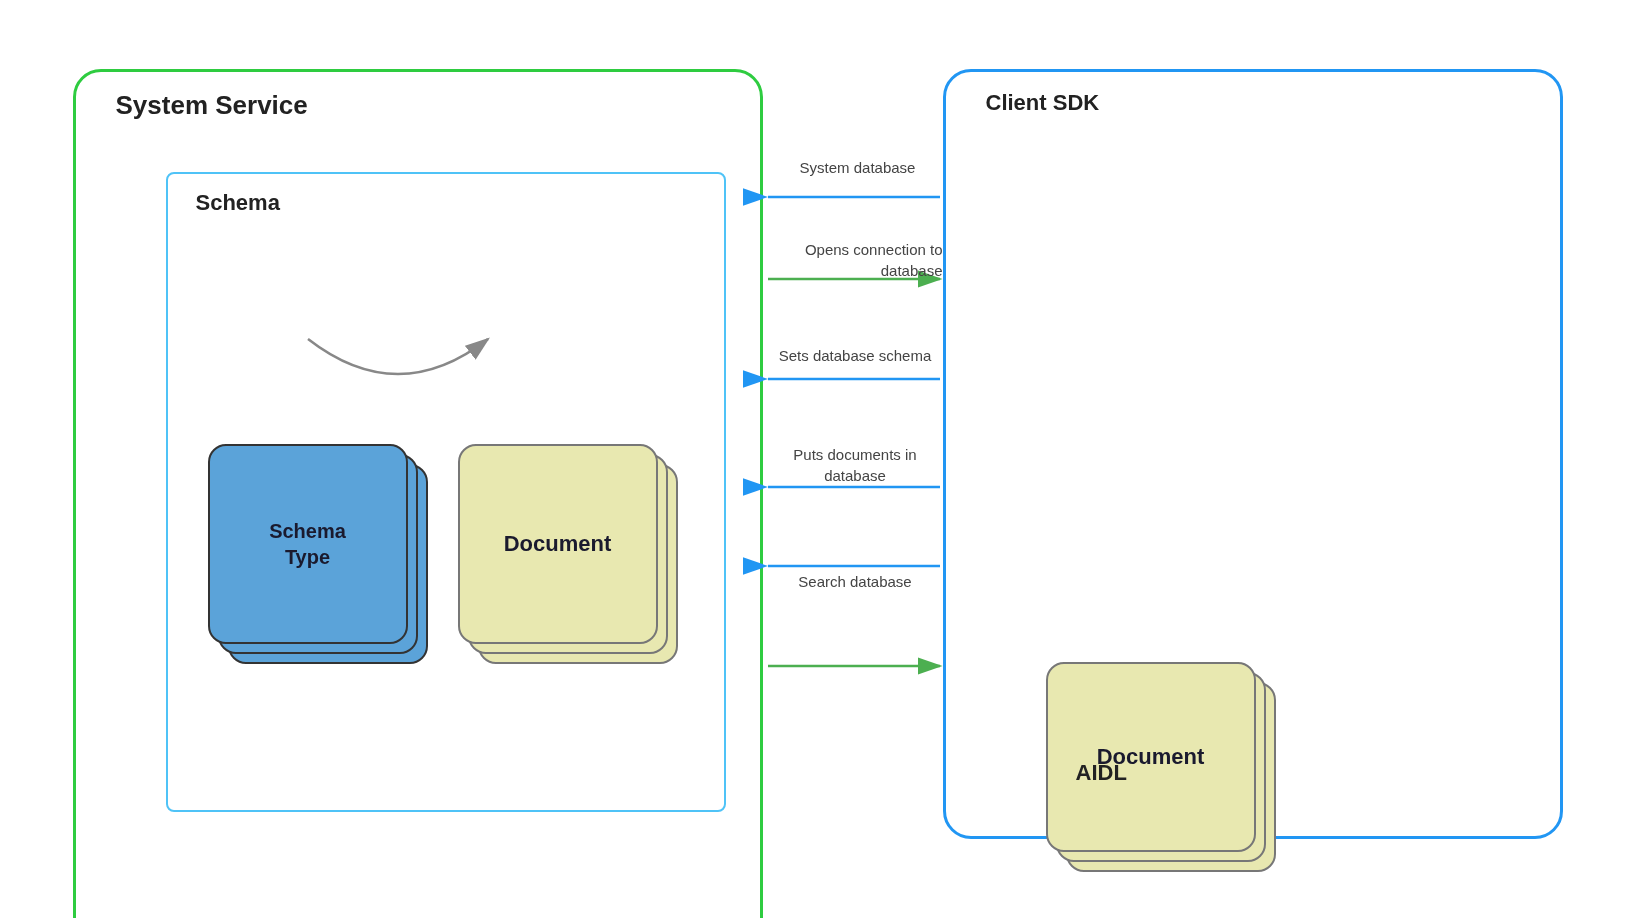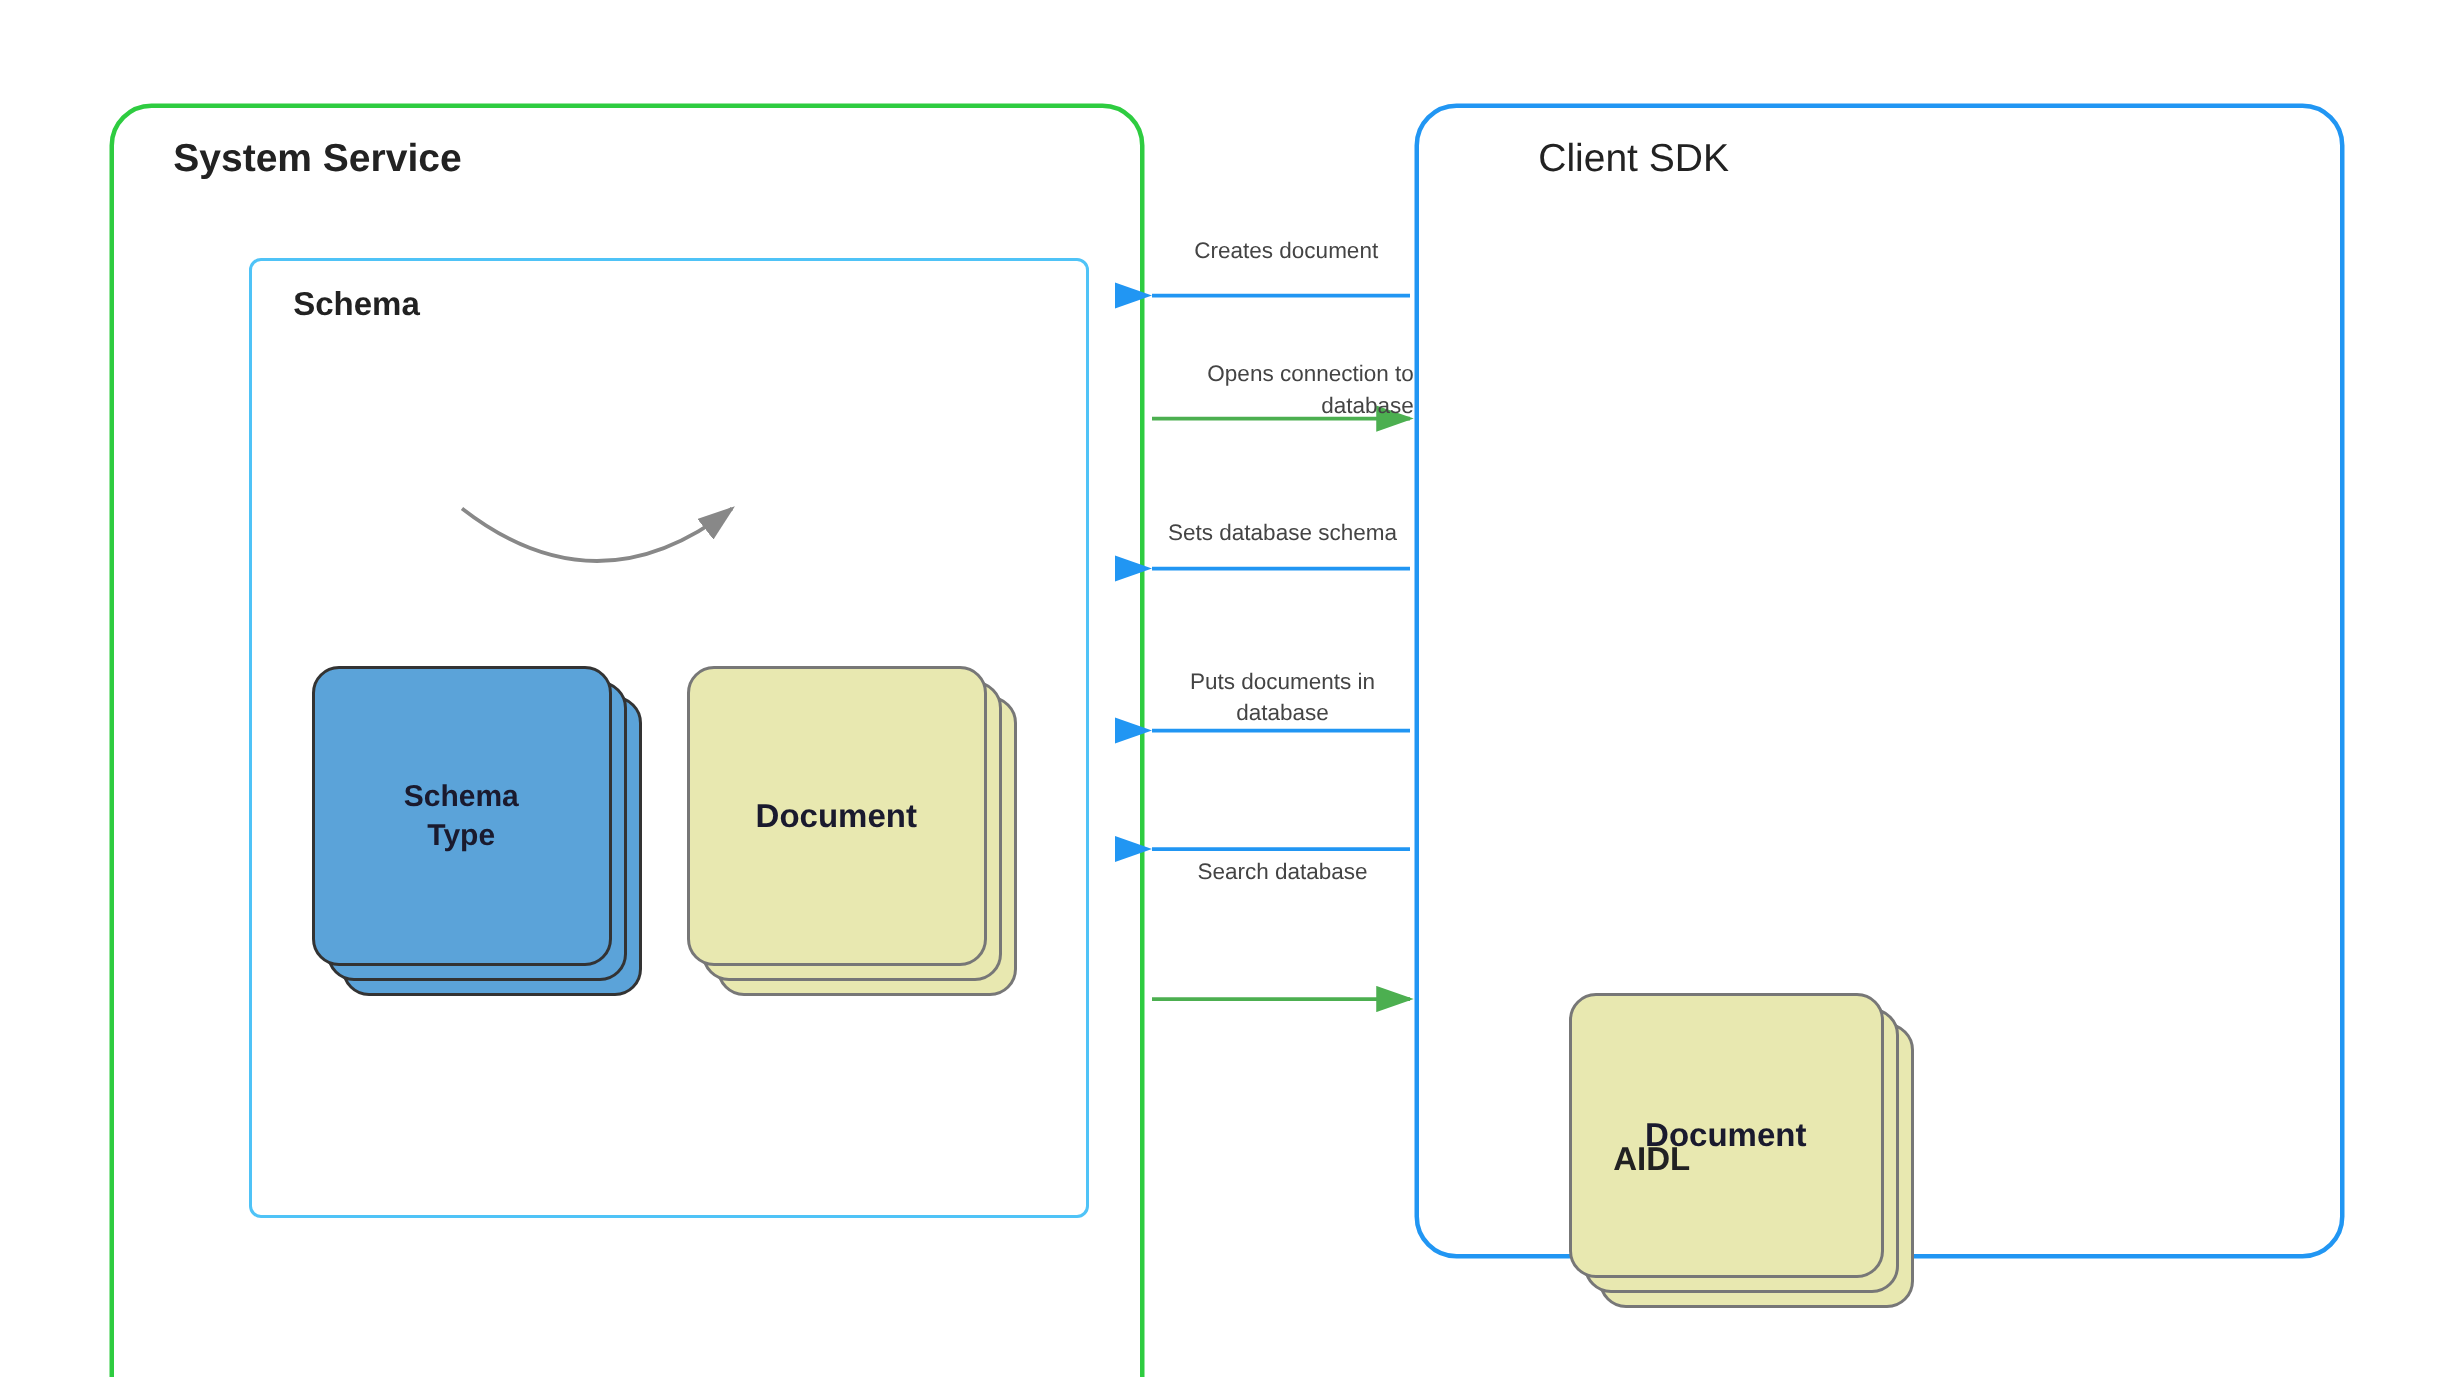--- a/index.html
+++ b/index.html
@@ -184,24 +184,23 @@
       width: 620px;
       height: 770px;
       border: 3px solid #2196f3;
       border-radius: 28px;
       background: transparent;
     }
     .client-sdk-label {
       position: absolute;
       top: 18px;
       left: 40px;
-      font-size: 26px;
-      font-weight: 400;
+      font-size: 22px;
+      font-weight: 700;
       color: #222;
-      margin-left: 40px;
     }
 
     
     .session-card {
       position: absolute;
       top: 80px;
       left: 60px;
       width: 480px;
       height: 480px;
       background: #bbdefb;
@@ -346,21 +345,21 @@
 
     <line x1="897" y1="340" x2="725" y2="340" stroke="#2196f3" stroke-width="2.5" marker-end="url(#arrowBlueLeft)"></line>
 
     <line x1="897" y1="448" x2="725" y2="448" stroke="#2196f3" stroke-width="2.5" marker-end="url(#arrowBlueLeft)"></line>
 
     <line x1="897" y1="527" x2="725" y2="527" stroke="#2196f3" stroke-width="2.5" marker-end="url(#arrowBlueLeft)"></line>
 
     <line x1="725" y1="627" x2="897" y2="627" stroke="#4caf50" stroke-width="2.5" marker-end="url(#arrowGreenRight)"></line>
   </svg>
 
-  <div style="position:absolute; left:730px; top:120px; width:170px; text-align:center; font-size:15px; color:#444;">Creates document</div>
+  <div style="position:absolute; left:730px; top:120px; width:170px; text-align:center; font-size:15px; color:#444;">System database</div>
 
   <div style="position:absolute; left:720px; top:200px; width:180px; text-align:right; font-size:15px; color:#444; line-height:1.4;">Opens connection to<br>database</div>
 
   <div style="position:absolute; left:725px; top:308px; width:175px; text-align:center; font-size:15px; color:#444;">Sets database schema</div>
 
   <div style="position:absolute; left:720px; top:405px; width:185px; text-align:center; font-size:15px; color:#444; line-height:1.4;">Puts documents in<br>database</div>
 
   <div style="position:absolute; left:730px; top:498px; width:165px; text-align:center; font-size:15px; color:#444;margin-top:36px;">Search database</div>
 
 

